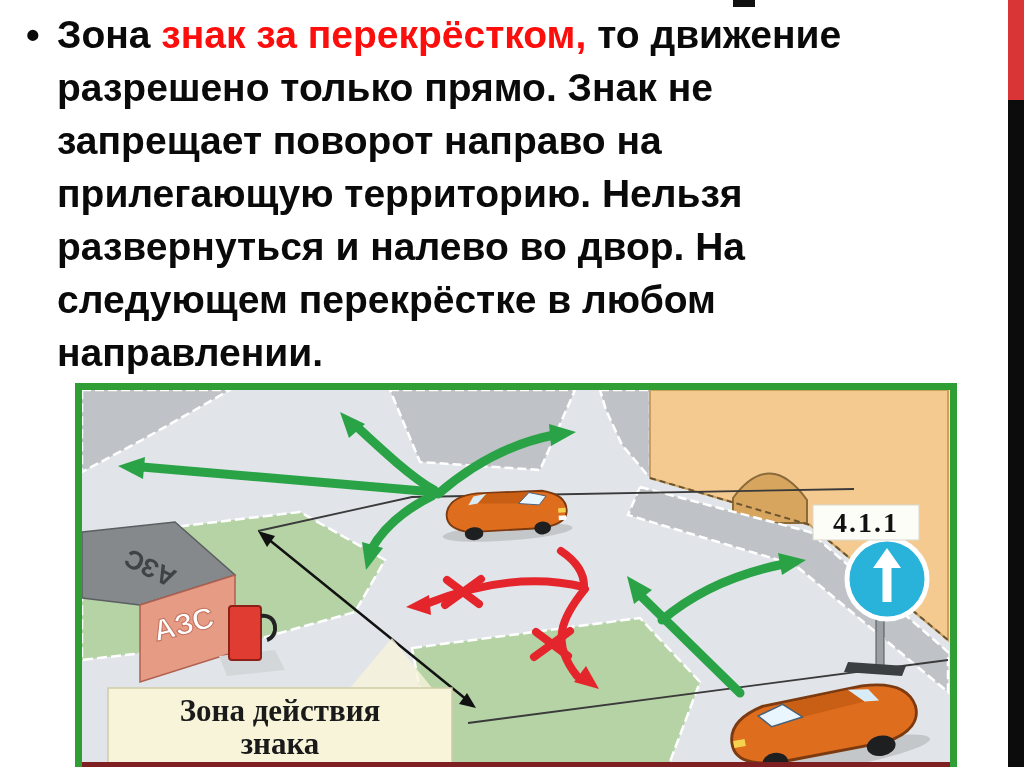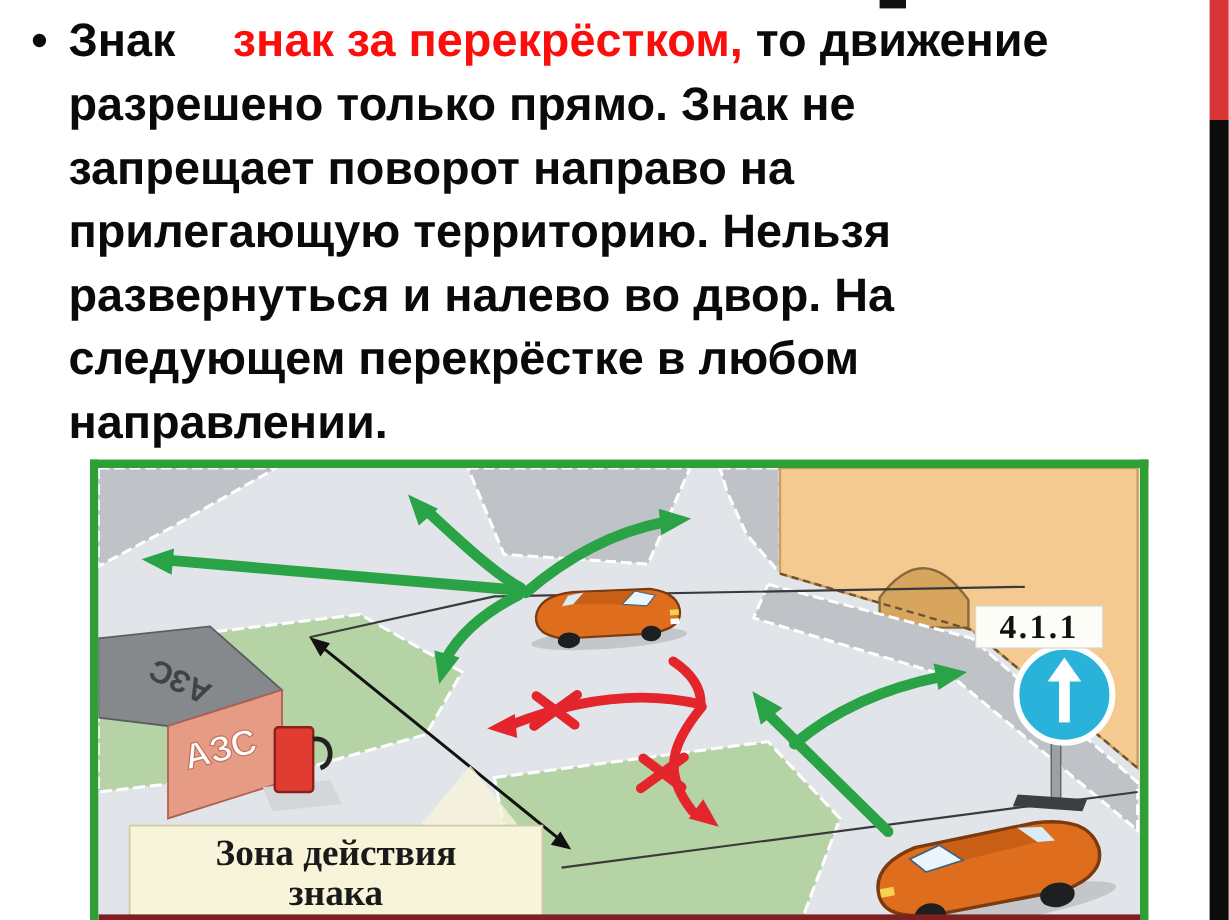--- a/index.html
+++ b/index.html
@@ -11,39 +11,39 @@
   
   .bullet{
     position:absolute;left:26px;top:8px;
     font-weight:bold;font-size:39px;line-height:53px;color:#0a0a0a;
   }
   .slide-text{
     position:absolute;left:57px;top:8px;width:915px;
     font-weight:bold;font-size:39px;line-height:53px;color:#0a0a0a;
     white-space:pre-line;letter-spacing:0px;
   }
-  .slide-text .red{color:var(--text_red,#fb0e0c);margin-left:37px;}
+  .slide-text .red{color:var(--text_red,#fb0e0c);}
   
   .edge-bar-red{position:absolute;left:1008px;top:0;width:16px;height:100px;background:var(--bar_red,#d93436);}
   .edge-bar-black{position:absolute;left:1008px;top:100px;width:16px;height:667px;background:#0c0c0c;}
   .top-tick{position:absolute;left:733px;top:0;width:22px;height:7px;background:#111;}
   
   .illustration{
     position:absolute;left:75px;top:383px;width:882px;height:384px;
     border:7px solid var(--frame_green,#2f9e35);border-bottom:none;
     box-sizing:border-box;background:var(--road,#e1e5e9);
   }
   .illustration svg{display:block;}
   text{user-select:none;}
 </style>
 </head>
 <body>
 
 <span class="bullet">•</span>
-<div class="slide-text"><span>Знак </span><span class="red">знак за перекрёстком,</span><span> то движение
+<div class="slide-text"><span>Зона </span><span class="red">знак за перекрёстком,</span><span> то движение
 разрешено только прямо. Знак не
 запрещает поворот направо на
 прилегающую территорию. Нельзя
 развернуться и налево во двор. На
 следующем перекрёстке в любом
 направлении.</span></div>
 
 <div class="edge-bar-red"></div>
 <div class="edge-bar-black"></div>
 <div class="top-tick"></div>

